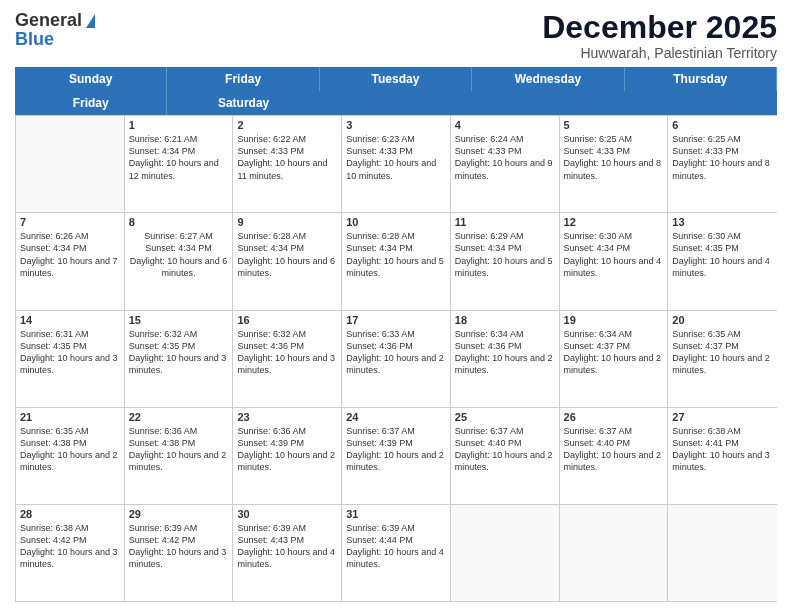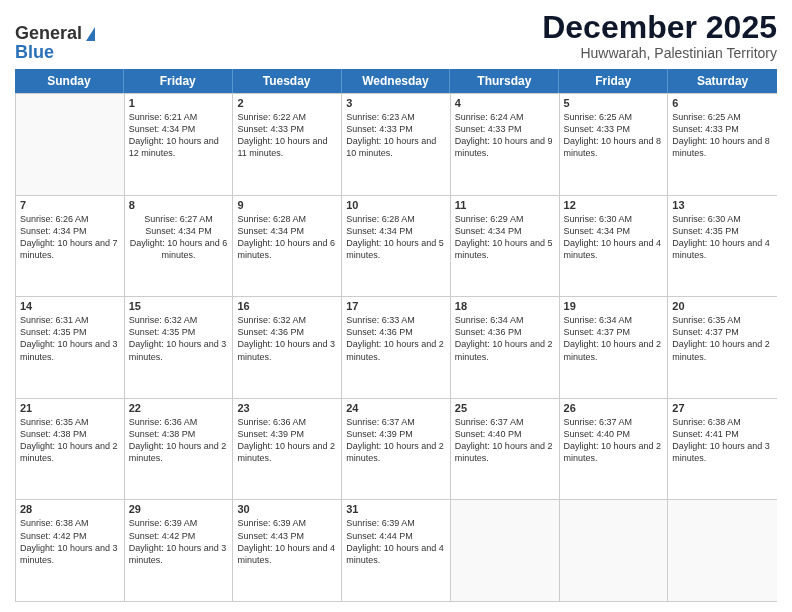--- a/index.html
+++ b/index.html
@@ -25,21 +25,20 @@
     }
     .logo {
       display: flex;
       flex-direction: column;
       align-items: flex-start;
     }
     .logo-row {
       display: flex;
       align-items: center;
       gap: 2px;
-      margin-top: 13px;
     }
     .title-block {
       text-align: right;
     }
     .month-title {
       font-size: 32px;
       font-weight: bold;
       color: #0f172a;
       line-height: 1.1;
     }
@@ -47,21 +46,21 @@
       font-size: 14px;
       color: #555;
     }
     .calendar {
       flex: 1;
       display: flex;
       flex-direction: column;
     }
     .cal-header {
       display: grid;
-      grid-template-columns: repeat(7, 1fr);
+      grid-template-columns: repeat(5, 1fr);
       background: #2b72b8;
     }
     .cal-header-cell {
       color: #fff;
       font-size: 12px;
       font-weight: bold;
       padding: 5px 4px;
       text-align: center;
       border-right: 1px solid #5599cc;
     }

